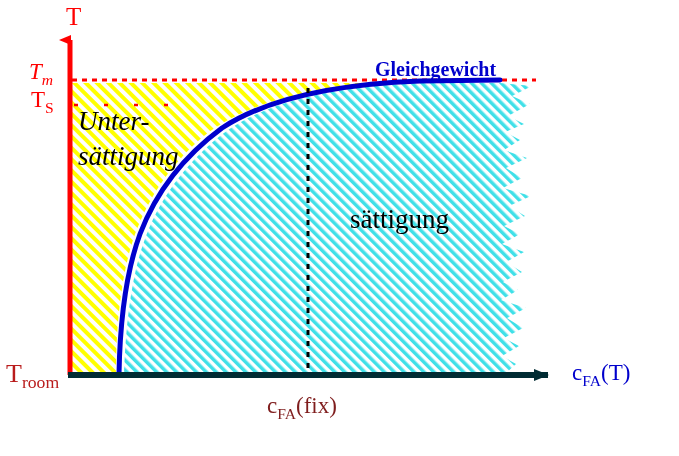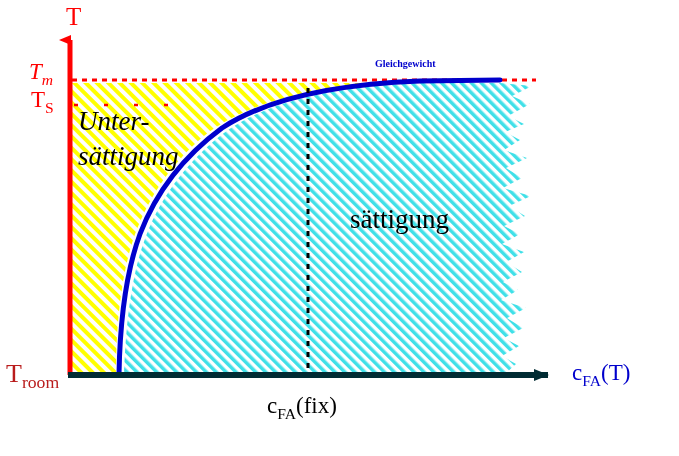--- a/index.html
+++ b/index.html
@@ -66,26 +66,26 @@
   #label-cfa-t {
     left: 572px;
     top: 361px;
     font-size: 23px;
     color: #0000cc;
   }
   #label-cfa-fix {
     left: 267px;
     top: 394px;
     font-size: 23px;
-    color: #000000;
+    color: #7f1d1d;
   }
   #label-gleichgewicht {
     left: 375px;
     top: 59px;
-    font-size: 10px;
+    font-size: 20px;
     font-weight: bold;
     color: #0000cc;
   }
   #label-untersaettigung {
     left: 78px;
     top: 108px;
     font-size: 27px;
     color: #000000;
     font-style: italic;
   }

